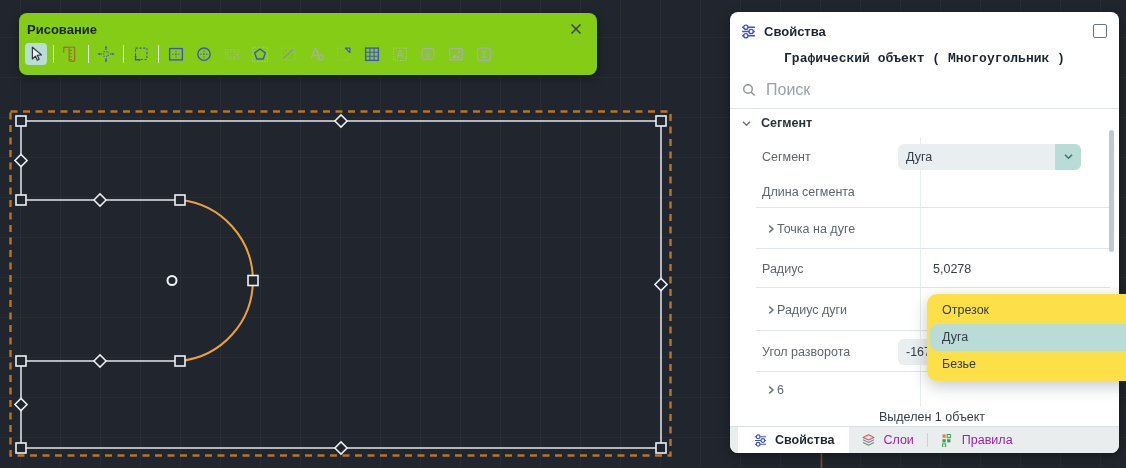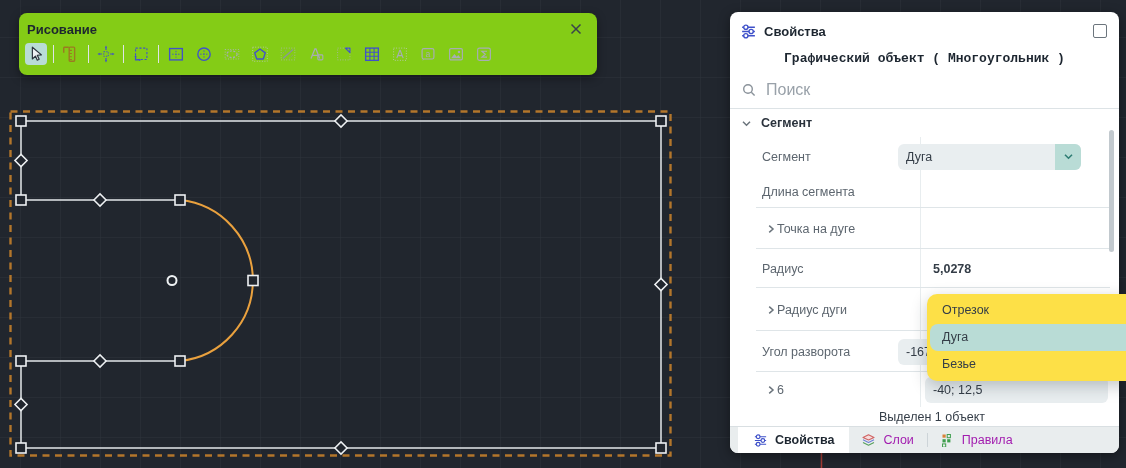--- a/index.html
+++ b/index.html
@@ -42,21 +42,21 @@
     font-family:"Liberation Sans","DejaVu Sans",sans-serif;}
   .p-search input::placeholder{color:#99a1a9;opacity:1;}
   .p-section{height:28px;display:flex;align-items:center;padding-left:11px;}
   .p-section .lbl{font-weight:bold;color:#2a323c;margin-left:9px;}
   .rows{position:relative;flex:0 0 auto;}
   .coldiv{position:absolute;left:190px;top:0;width:1px;height:270px;background:#e8edef;}
   .row{display:flex;align-items:center;position:relative;}
   .row.divb:after{content:'';position:absolute;left:26px;right:9px;bottom:0;height:1px;background:#dfe5e8;}
   .row-label{padding-left:32px;width:163px;box-sizing:border-box;color:#5d666f;flex:0 0 auto;}
   .row-group{padding-left:36px;width:163px;box-sizing:border-box;color:#5d666f;display:flex;align-items:center;gap:1px;flex:0 0 auto;cursor:pointer;}
-  .row-valtext{color:#343d47;padding-left:8px;font-weight:bold;}
+  .row-valtext{color:#343d47;padding-left:8px;}
   .field{width:183px;height:26px;background:#e9eef0;border-radius:6px;box-sizing:border-box;
     display:flex;align-items:center;color:#343d47;position:relative;}
   .field .fv{padding-left:8px;}
   .select-btn{position:absolute;right:0;top:0;width:26px;height:26px;background:#b9dcd6;
     border-radius:0 6px 6px 0;display:flex;align-items:center;justify-content:center;cursor:pointer;}
   .popup{
     position:absolute;left:197px;top:157px;width:216px;background:#fde047;border-radius:10px;
     box-shadow:0 5px 16px rgba(25,35,45,.25);padding:3px;box-sizing:border-box;z-index:5;
   }
   .opt{height:27px;line-height:27px;padding-left:12px;border-radius:8px;color:#343d47;cursor:pointer;}
@@ -309,23 +309,20 @@
       </div>
     </div>
 
     <div class="row" style="height:35px">
       <span class="row-group">
         <svg width="10" height="10" viewBox="0 0 10 10">
           <path d="M3.2,1.6 L7,5 L3.2,8.4" fill="none" stroke="#6b747c" stroke-width="1.5"></path>
         </svg>
         <span>6</span>
       </span>
-      <div class="field" style="margin-left:32px">
-        <span class="fv">-40; 12,5</span>
-      </div>
     </div>
 
     <div class="popup">
       <div class="opt">Отрезок</div>
       <div class="opt sel">Дуга</div>
       <div class="opt">Безье</div>
     </div>
   </div>
 
   <div class="scroll-thumb"></div>

